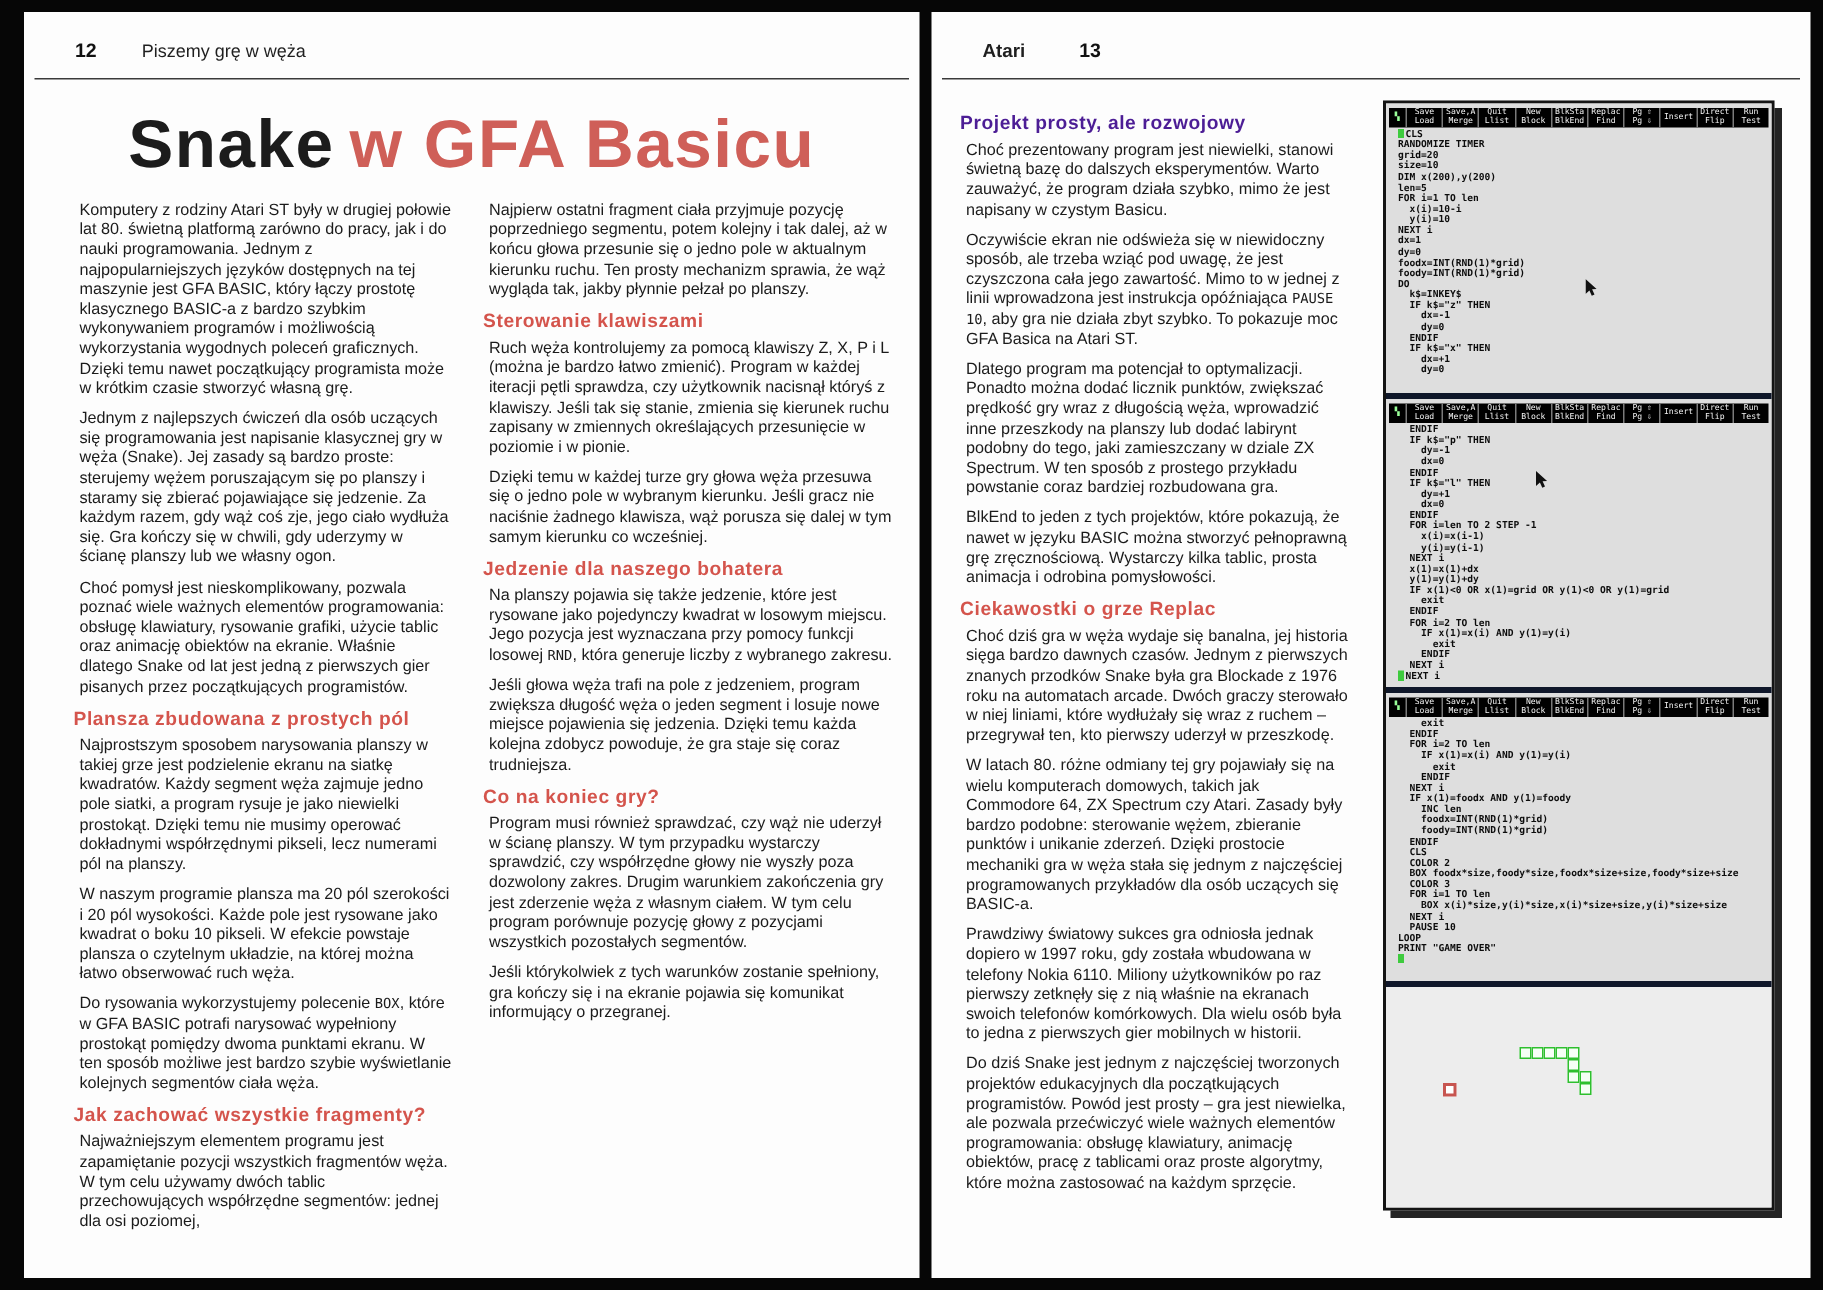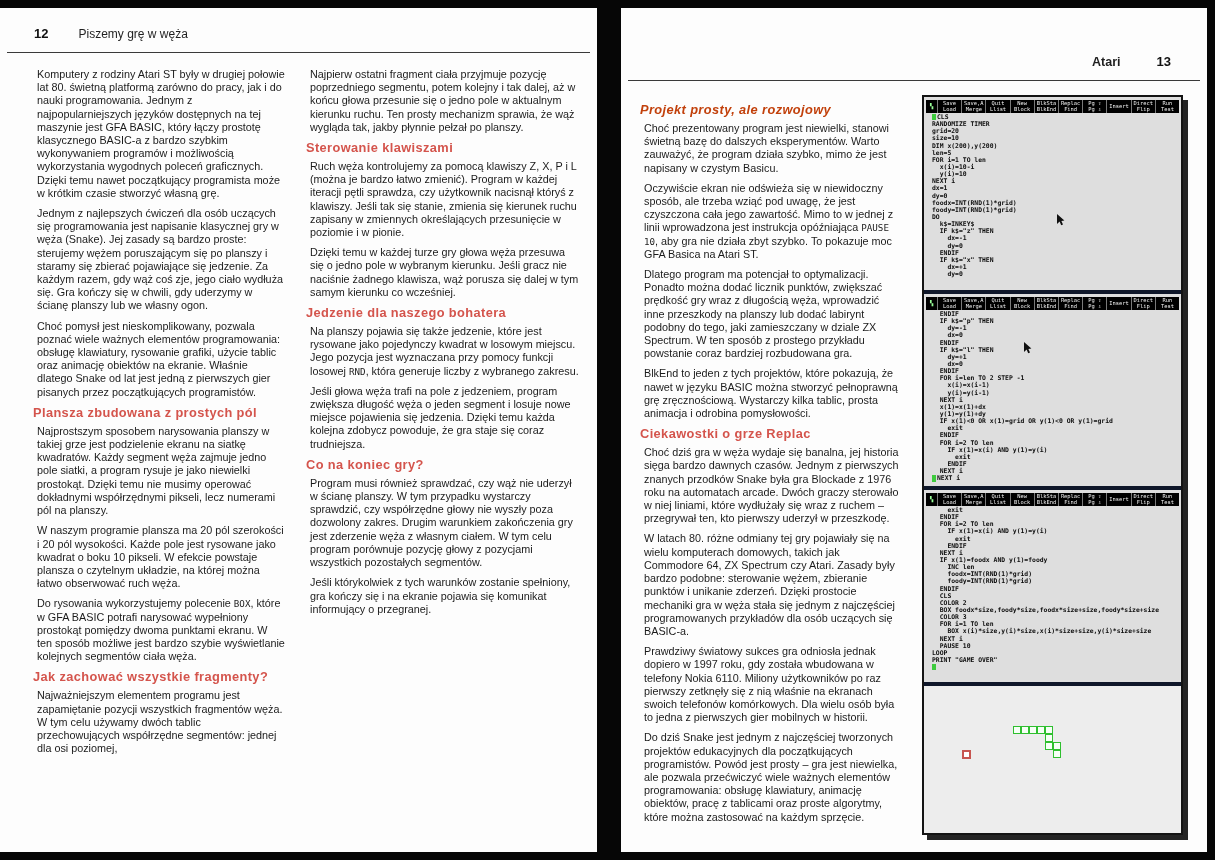--- a/index.html
+++ b/index.html
@@ -2,28 +2,28 @@
 <html><head>
 <meta charset="utf-8">
 <style>
   html,body{margin:0;padding:0;}
   body{
     width:1215px;height:860px;position:relative;overflow:hidden;
     background:#060606;
     font-family:"Liberation Sans",sans-serif;
   }
   .page{position:absolute;top:8px;height:844px;background:#fdfdfd;}
-  .page-left{left:0;width:597px;}
+  .page-left{left:16px;width:597px;}
   .page-right{left:621px;width:586px;}
 
   
   .runhead{display:flex;align-items:baseline;padding:18px 38px 0 34px;height:18px;}
   .runhead .pagenum{font-weight:bold;font-size:13px;color:#111;}
   .runhead .runtitle{font-size:12px;color:#1f1f1f;margin-left:30px;}
-  .runhead.right{justify-content:flex-end;padding-right:36px;margin-top:28px;}
+  .runhead.right{justify-content:flex-start;padding-right:52px;}
   .runhead.right .runtitle{font-weight:bold;font-size:12.5px;margin-left:0;}
   .runhead.right .pagenum{margin-left:36px;}
   .rule{margin:8px 7px 0 7px;border-top:1.7px solid #3a3a3a;}
 
   
   .article-title{text-align:center;margin:20px 0 0;font-size:45px;line-height:46px;
     font-weight:bold;letter-spacing:1px;white-space:nowrap;}
   .t-black{color:#1c1c1c;}
   .t-red{margin-left:10px;}
 
@@ -73,20 +73,23 @@
 
 <div class="spread">
 
   <section class="page page-left">
     <header class="runhead">
       <span class="pagenum">12</span>
       <span class="runtitle">Piszemy grę w węża</span>
     </header>
     <div class="rule"></div>
 
+    <h1 class="article-title">
+      <span class="t-black">Snake</span><span class="t-red accent" style="color: rgb(207, 95, 88);">w GFA Basicu</span>
+    </h1>
 
     <div class="cols">
       <div class="col col-1">
           <p class="body-p"><span>Komputery z rodziny Atari ST były w drugiej połowie lat 80. świetną platformą zarówno do pracy, jak i do nauki programowania. Jednym z najpopularniejszych języków dostępnych na tej maszynie jest GFA BASIC, który łączy prostotę klasycznego BASIC-a z bardzo szybkim wykonywaniem programów i możliwością wykorzystania wygodnych poleceń graficznych. Dzięki temu nawet początkujący programista może w krótkim czasie stworzyć własną grę.</span></p>
           <p class="body-p"><span>Jednym z najlepszych ćwiczeń dla osób uczących się programowania jest napisanie klasycznej gry w węża (Snake). Jej zasady są bardzo proste: sterujemy wężem poruszającym się po planszy i staramy się zbierać pojawiające się jedzenie. Za każdym razem, gdy wąż coś zje, jego ciało wydłuża się. Gra kończy się w chwili, gdy uderzymy w ścianę planszy lub we własny ogon.</span></p>
           <p class="body-p"><span>Choć pomysł jest nieskomplikowany, pozwala poznać wiele ważnych elementów programowania: obsługę klawiatury, rysowanie grafiki, użycie tablic oraz animację obiektów na ekranie. Właśnie dlatego Snake od lat jest jedną z pierwszych gier pisanych przez początkujących programistów.</span></p>
           <h3 class="col-heading" style="color: rgb(212, 84, 76);"><span>Plansza zbudowana z prostych pól</span></h3>
           <p class="body-p"><span>Najprostszym sposobem narysowania planszy w takiej grze jest podzielenie ekranu na siatkę kwadratów. Każdy segment węża zajmuje jedno pole siatki, a program rysuje je jako niewielki prostokąt. Dzięki temu nie musimy operować dokładnymi współrzędnymi pikseli, lecz numerami pól na planszy.</span></p>
           <p class="body-p"><span>W naszym programie plansza ma 20 pól szerokości i 20 pól wysokości. Każde pole jest rysowane jako kwadrat o boku 10 pikseli. W efekcie powstaje plansza o czytelnym układzie, na której można łatwo obserwować ruch węża.</span></p>
           <p class="body-p"><span>Do rysowania wykorzystujemy polecenie </span><code>BOX</code><span>, które w GFA BASIC potrafi narysować wypełniony prostokąt pomiędzy dwoma punktami ekranu. W ten sposób możliwe jest bardzo szybie wyświetlanie kolejnych segmentów ciała węża.</span></p>
@@ -110,21 +113,21 @@
 
   <section class="page page-right">
     <header class="runhead right">
       <span class="runtitle">Atari</span>
       <span class="pagenum">13</span>
     </header>
     <div class="rule"></div>
 
     <div class="right-content">
       <div class="col col-text">
-          <h3 class="col-heading" style="color: #c2410c; font-style: italic;"><span>Projekt prosty, ale rozwojowy</span></h3>
+          <h3 class="col-heading" style="color: #4c1d95;"><span>Projekt prosty, ale rozwojowy</span></h3>
           <p class="body-p"><span>Choć prezentowany program jest niewielki, stanowi świetną bazę do dalszych eksperymentów. Warto zauważyć, że program działa szybko, mimo że jest napisany w czystym Basicu.</span></p>
           <p class="body-p"><span>Oczywiście ekran nie odświeża się w niewidoczny sposób, ale trzeba wziąć pod uwagę, że jest czyszczona cała jego zawartość. Mimo to w jednej z linii wprowadzona jest instrukcja opóźniająca </span><code>PAUSE 10</code><span>, aby gra nie działa zbyt szybko. To pokazuje moc GFA Basica na Atari ST.</span></p>
           <p class="body-p"><span>Dlatego program ma potencjał to optymalizacji. Ponadto można dodać licznik punktów, zwiększać prędkość gry wraz z długością węża, wprowadzić inne przeszkody na planszy lub dodać labirynt podobny do tego, jaki zamieszczany w dziale ZX Spectrum. W ten sposób z prostego przykładu powstanie coraz bardziej rozbudowana gra.</span></p>
           <p class="body-p"><span>BlkEnd to jeden z tych projektów, które pokazują, że nawet w języku BASIC można stworzyć pełnoprawną grę zręcznościową. Wystarczy kilka tablic, prosta animacja i odrobina pomysłowości.</span></p>
           <h3 class="col-heading" style="color: rgb(212, 84, 76);"><span>Ciekawostki o grze Replac</span></h3>
           <p class="body-p"><span>Choć dziś gra w węża wydaje się banalna, jej historia sięga bardzo dawnych czasów. Jednym z pierwszych znanych przodków Snake była gra Blockade z 1976 roku na automatach arcade. Dwóch graczy sterowało w niej liniami, które wydłużały się wraz z ruchem – przegrywał ten, kto pierwszy uderzył w przeszkodę.</span></p>
           <p class="body-p"><span>W latach 80. różne odmiany tej gry pojawiały się na wielu komputerach domowych, takich jak Commodore 64, ZX Spectrum czy Atari. Zasady były bardzo podobne: sterowanie wężem, zbieranie punktów i unikanie zderzeń. Dzięki prostocie mechaniki gra w węża stała się jednym z najczęściej programowanych przykładów dla osób uczących się BASIC-a.</span></p>
           <p class="body-p"><span>Prawdziwy światowy sukces gra odniosła jednak dopiero w 1997 roku, gdy została wbudowana w telefony Nokia 6110. Miliony użytkowników po raz pierwszy zetknęły się z nią właśnie na ekranach swoich telefonów komórkowych. Dla wielu osób była to jedna z pierwszych gier mobilnych w historii.</span></p>
           <p class="body-p"><span>Do dziś Snake jest jednym z najczęściej tworzonych projektów edukacyjnych dla początkujących programistów. Powód jest prosty – gra jest niewielka, ale pozwala przećwiczyć wiele ważnych elementów programowania: obsługę klawiatury, animację obiektów, pracę z tablicami oraz proste algorytmy, które można zastosować na każdym sprzęcie.</span></p>
         </div>

